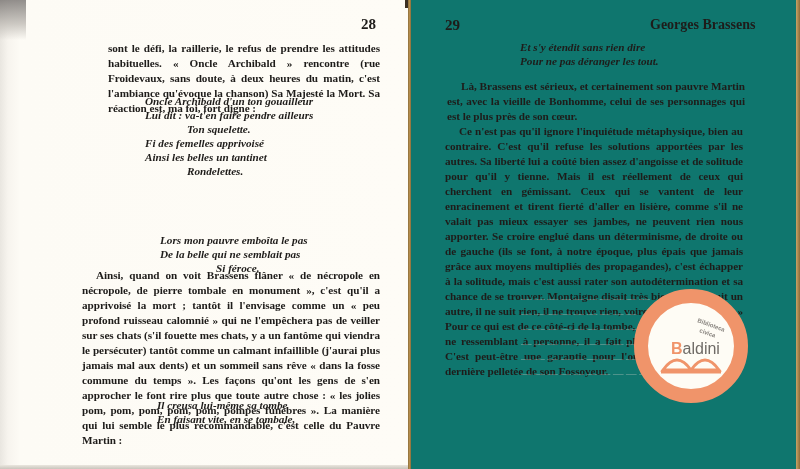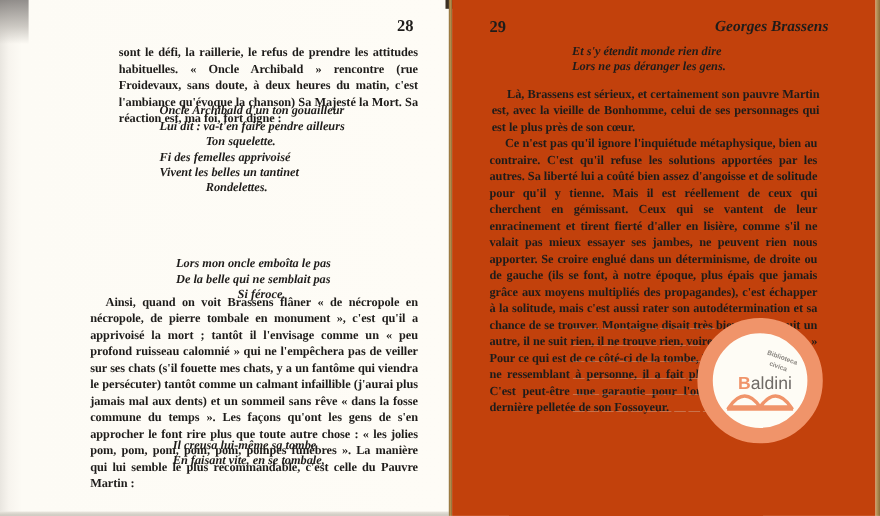--- a/index.html
+++ b/index.html
@@ -26,28 +26,28 @@
   .gutter {
     position:absolute; left:408px; top:0; width:3px; height:469px;
     background:linear-gradient(90deg,#8a6d3a,#b48d4c,#8a6d3a);
   }
   .gutter-top {
     position:absolute; left:405px; top:0; width:9px; height:8px;
     background:#3b2f22;
   }
   .page-right {
     position:absolute; left:411px; top:0; width:385px; height:469px;
-    background:#c2410c;
+    background:#0f766e;
   }
   .right-edge {
     position:absolute; left:796px; top:0; width:4px; height:469px;
     background:linear-gradient(90deg,#c8a468,#8d6b37);
   }
   .page-num { position:absolute; font-weight:bold; font-size:15px; }
-  .running-head { position:absolute; font-weight:bold; font-style:italic; font-size:14px; }
+  .running-head { position:absolute; font-weight:bold; font-size:14px; }
   .body-text {
     position:absolute; font-size:11.2px; line-height:15px; text-align:justify;
     font-weight:bold; letter-spacing:-0.05px;
   }
   .body-text p { margin:0; text-indent:14px; }
   .body-text p.no-indent { text-indent:0;margin-left:26px; }
   .verse {
     position:absolute; font-style:italic; font-weight:bold; font-size:11.2px; line-height:14px;
   }
   .verse div { white-space:nowrap; }
@@ -72,28 +72,28 @@
 
     <div class="body-text" style="left:82px; top:41px; width:298px;">
       <p class="no-indent">sont le défi, la raillerie, le refus de prendre les attitudes habituelles. « Oncle Archibald » rencontre (rue Froidevaux, sans doute, à deux heures du matin, c'est l'ambiance qu'évoque la chanson) Sa Majesté la Mort. Sa réaction est, ma foi, fort digne :</p>
     </div>
 
     <div class="verse" style="left:145px; top:94px;">
       <div style="padding-left:0px">Oncle Archibald d'un ton gouailleur</div>
       <div style="padding-left:0px">Lui dit : va-t'en faire pendre ailleurs</div>
       <div style="padding-left:42px">Ton squelette.</div>
       <div style="padding-left:0px">Fi des femelles apprivoisé</div>
-      <div style="padding-left:0px">Vivent les belles un tantinet</div>
+      <div style="padding-left:0px">Ainsi les belles un tantinet</div>
       <div style="padding-left:42px">Rondelettes.</div>
     </div>
     <div style="position:absolute; left:302px; top:94px; font-size:10px; font-weight:bold;">-</div>
 
 
     <div class="verse" style="left:160px; top:233px;">
-      <div>Lors mon oncle emboîta le pas</div>
+      <div>Lors mon pauvre emboîta le pas</div>
       <div>De la belle qui ne semblait pas</div>
       <div style="padding-left:56px">Si féroce.</div>
     </div>
 
     <div class="body-text" style="left:82px; top:268px; width:298px;">
       <p>Ainsi, quand on voit Brassens flâner « de nécropole en nécropole, de pierre tombale en monument », c'est qu'il a apprivoisé la mort ; tantôt il l'envisage comme un « peu profond ruisseau calomnié » qui ne l'empêchera pas de veiller sur ses chats (s'il fouette mes chats, y a un fantôme qui viendra le persécuter) tantôt comme un calmant infaillible (j'aurai plus jamais mal aux dents) et un sommeil sans rêve « dans la fosse commune du temps ». Les façons qu'ont les gens de s'en approcher le font rire plus que toute autre chose : « les jolies pom, pom, pom, pom, pom, pompes funèbres ». La manière qui lui semble le plus recommandable, c'est celle du Pauvre Martin :</p>
     </div>
 
     <div class="verse" style="left:157px; top:398px;">
       <div>Il creusa lui-même sa tombe</div>
@@ -102,22 +102,22 @@
   </div>
 
   <div class="gutter-top"></div>
   <div class="gutter"></div>
 
   <div class="page-right">
     <div class="page-num" style="left:34px; top:17px;">29</div>
     <div class="running-head" style="left:239px; top:17px;">Georges Brassens</div>
 
     <div class="verse" style="left:109px; top:40px;">
-      <div>Et s'y étendit monde rien dire</div>
-      <div>Lors ne pas déranger les gens.</div>
+      <div>Et s'y étendit sans rien dire</div>
+      <div>Pour ne pas déranger les tout.</div>
     </div>
 
     <div class="body-text" style="left:36px; top:79px; width:298px;">
       <p>Là, Brassens est sérieux, et certainement son pauvre Martin est, avec la vieille de Bonhomme, celui de ses personnages qui est le plus près de son cœur.</p>
     </div>
 
     <div class="body-text" style="left:34px; top:124px; width:298px;">
       <p>Ce n'est pas qu'il ignore l'inquiétude métaphysique, bien au contraire. C'est qu'il refuse les solutions apportées par les autres. Sa liberté lui a coûté bien assez d'angoisse et de solitude pour qu'il y tienne. Mais il est réellement de ceux qui cherchent en gémissant. Ceux qui se vantent de leur enracinement et tirent fierté d'aller en lisière, comme s'il ne valait pas mieux essayer ses jambes, ne peuvent rien nous apporter. Se croire englué dans un déterminisme, de droite ou de gauche (ils se font, à notre époque, plus épais que jamais grâce aux moyens multipliés des propagandes), c'est échapper à la solitude, mais c'est aussi rater son autodétermination et sa chance de se trouver. Montaigne disait très bien : « Qui suit un autre, il ne suit rien, il ne trouve rien, voire il ne cherche rien. » Pour ce qui est de ce côté-ci de la tombe, Brassens s'est trouvé : ne ressemblant à personne, il a fait plaisir à tout le monde. C'est peut-être une garantie pour l'outre-tombe, comme la dernière pelletée de son Fossoyeur.</p>
     </div>
 

